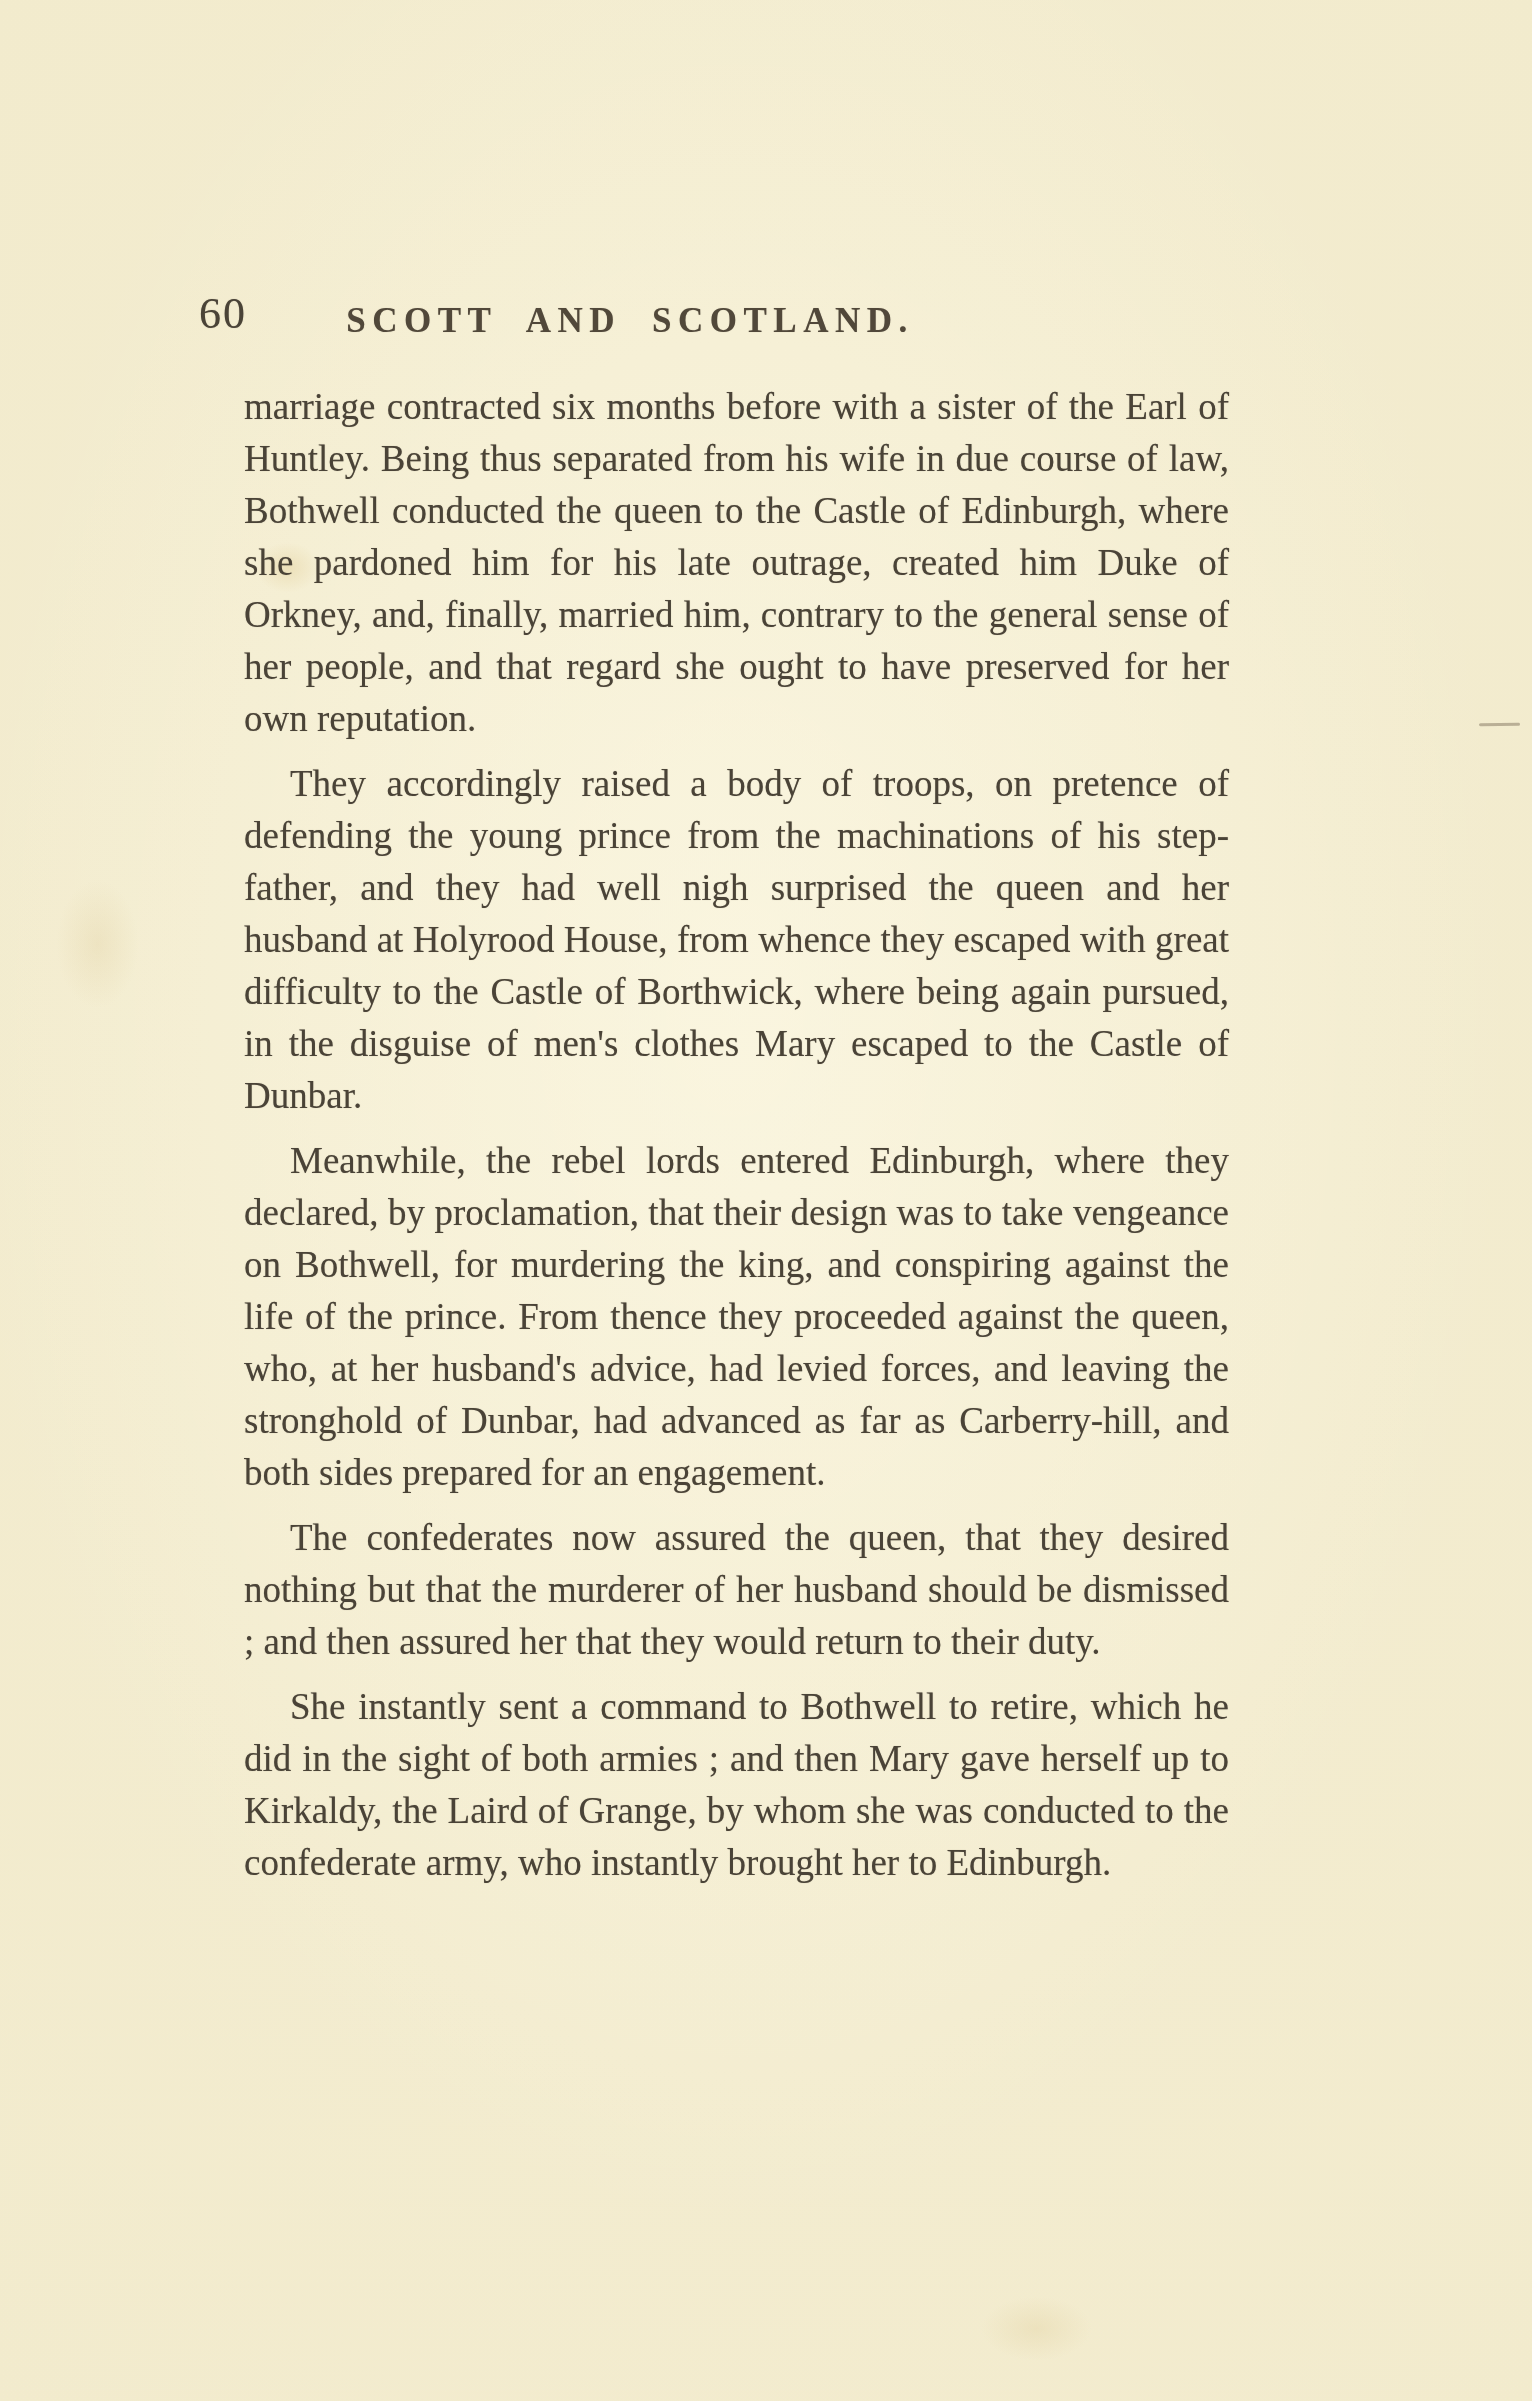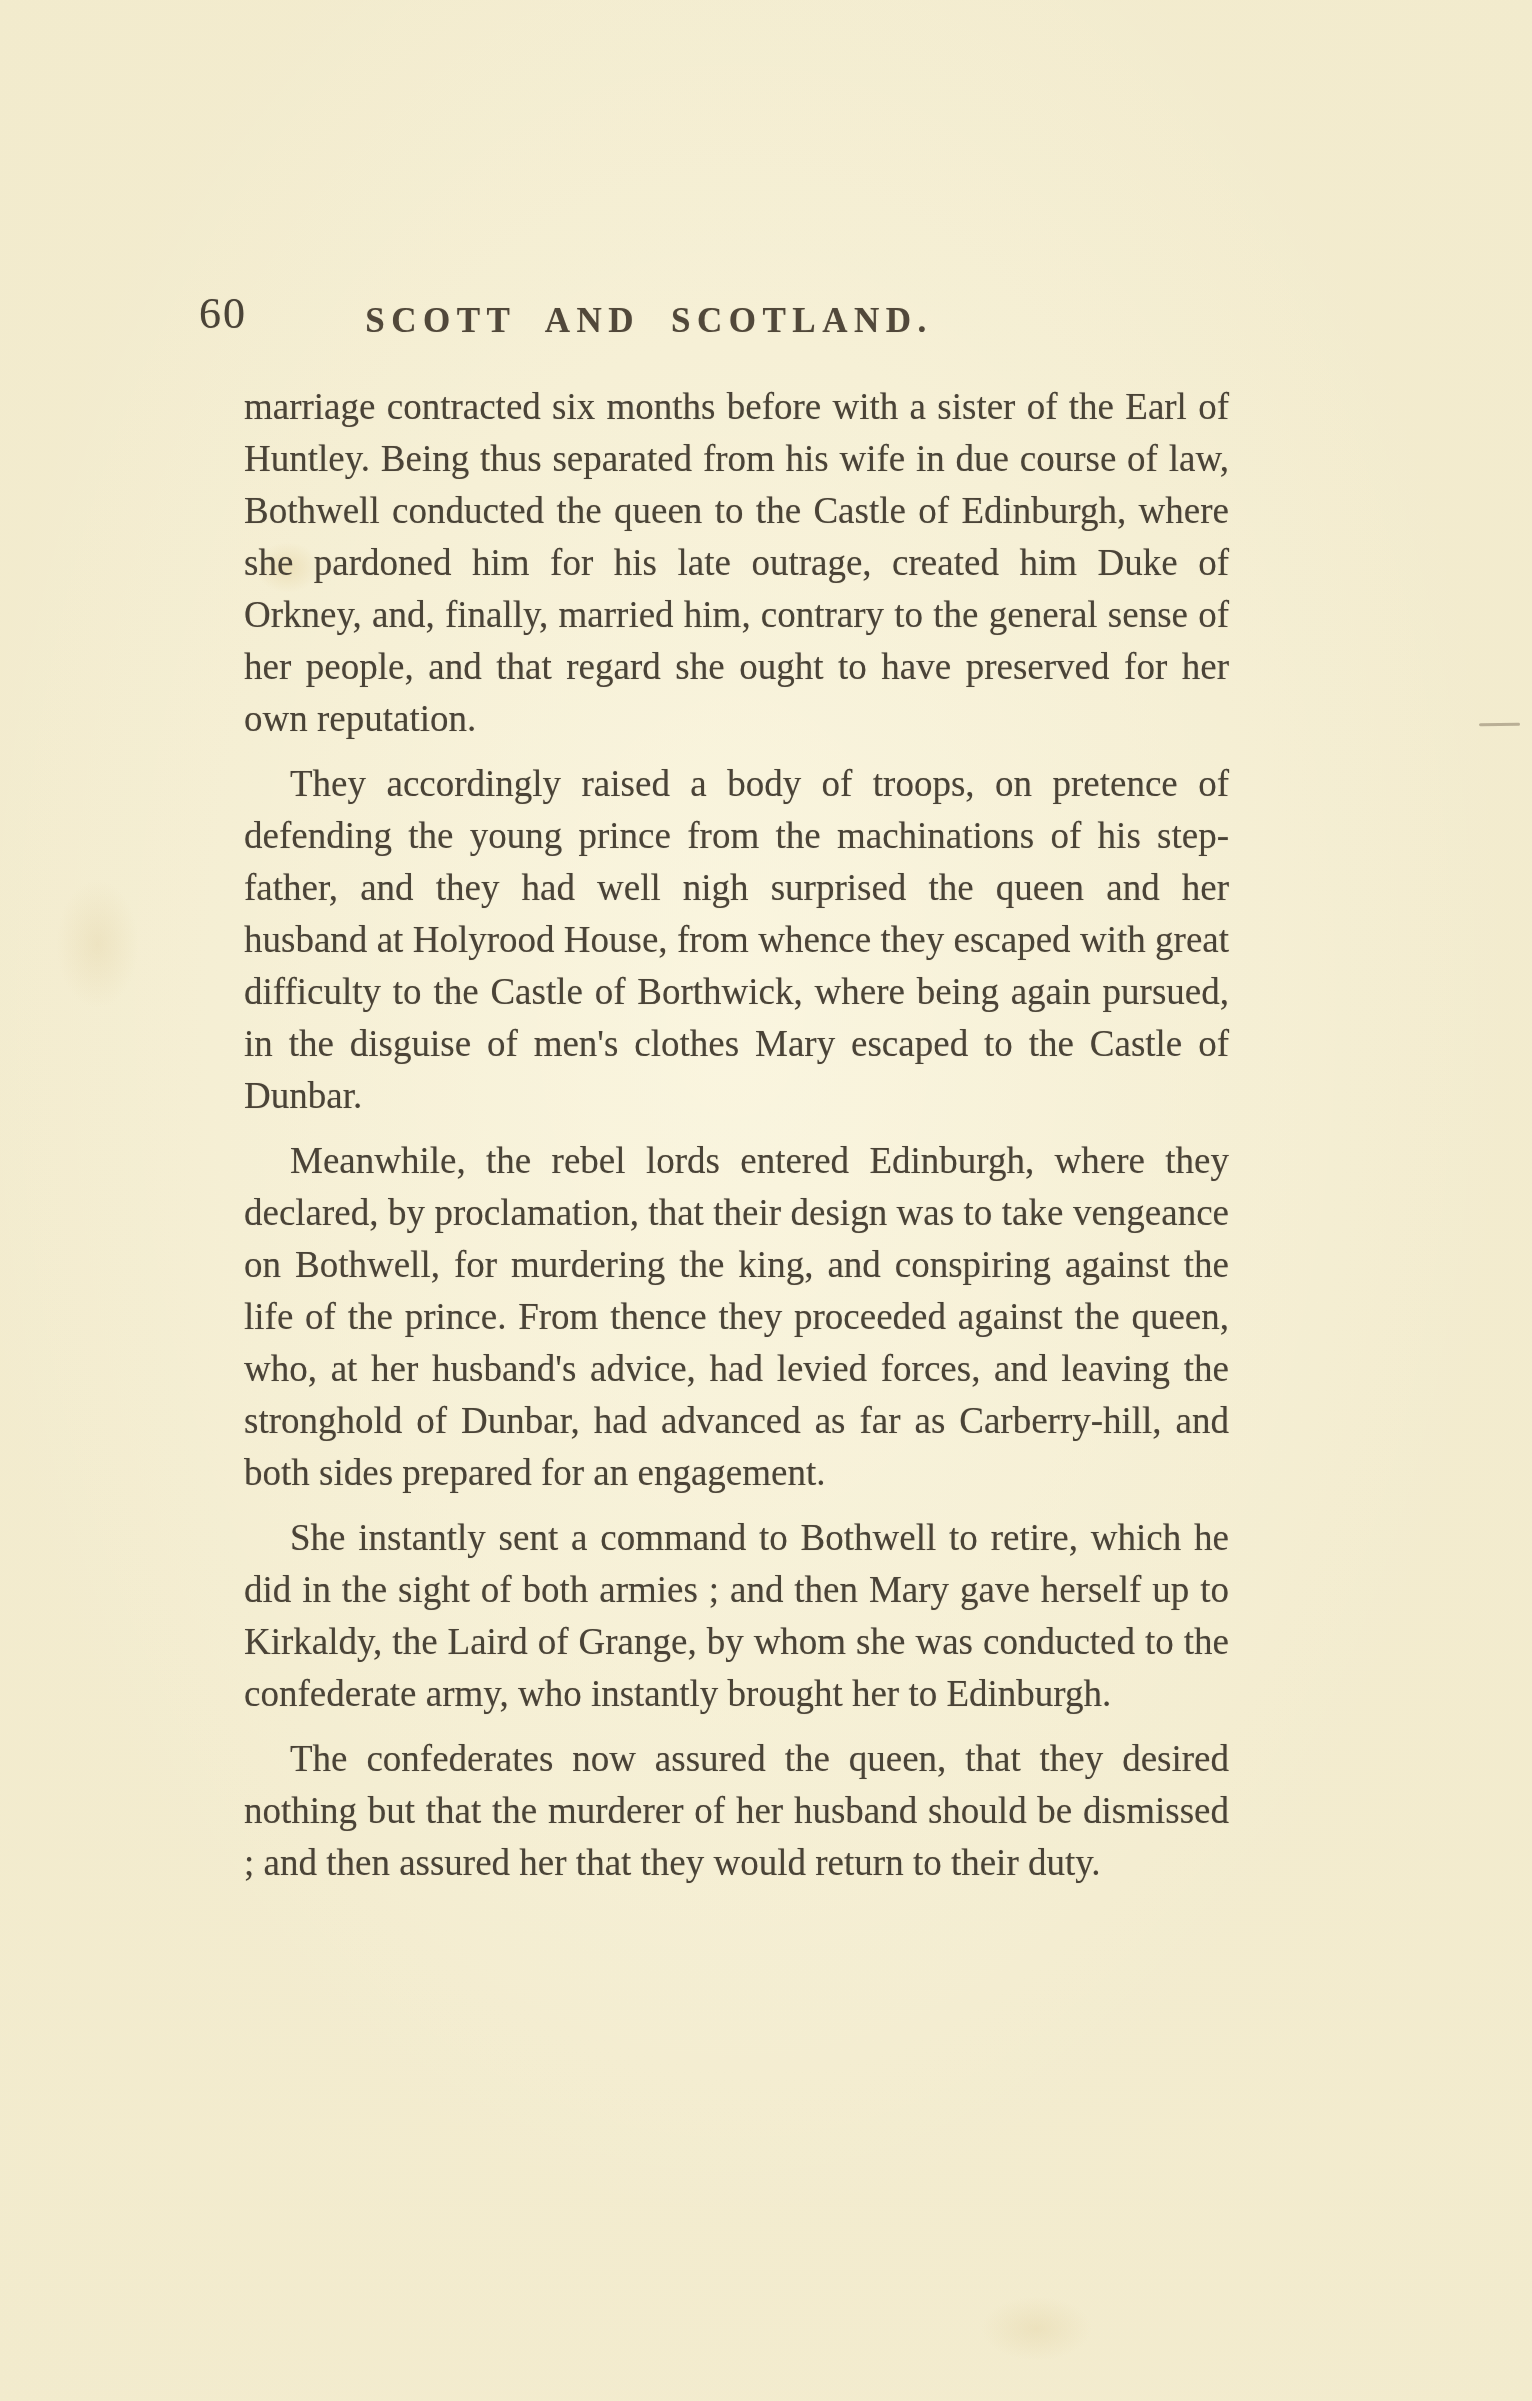--- a/index.html
+++ b/index.html
@@ -49,21 +49,21 @@
     left: 199px;
     top: 293px;
     font-size: 44px;
     line-height: 41px;
     color: #4a4337;
     letter-spacing: 1.9px;
     text-shadow: 0 0 0.9px rgba(74,67,55,0.45);
   }
   .running-header {
     position: absolute;
-    left: 325px;
+    left: 306px;
     top: 302px;
     width: 648px;
     text-align: center;
     font-size: 35px;
     line-height: 37px;
     letter-spacing: 6.5px;
     word-spacing: 15.7px;
     color: #51483a;
     font-weight: bold;
     text-shadow: 0 0 0.9px rgba(81,72,58,0.35);
@@ -97,17 +97,17 @@
   <div class="margin-dash"></div>
 
   <div class="page-number">60</div>
 
   <div class="running-header">SCOTT AND SCOTLAND.</div>
 
   <div class="body-text" id="paragraphs">
       <p>marriage contracted six months before with a sister of the Earl of Huntley.  Being thus separated from his wife in due course of law, Bothwell conducted the queen to the Castle of Edinburgh, where she pardoned him for his late outrage, created him Duke of Orkney, and, finally, married him, contrary to the general sense of her people, and that regard she ought to have preserved for her own reputation.</p>
       <p class="indented">They accordingly raised a body of troops, on pretence of defending the young prince from the machinations of his step-father, and they had well nigh surprised the queen and her husband at Holyrood House, from whence they escaped with great difficulty to the Castle of Borthwick, where being again pursued, in the disguise of men's clothes Mary escaped to the Castle of Dunbar.</p>
       <p class="indented">Meanwhile, the rebel lords entered Edinburgh, where they declared, by proclamation, that their design was to take vengeance on Bothwell, for murdering the king, and conspiring against the life of the prince.  From thence they proceeded against the queen, who, at her husband's advice, had levied forces, and leaving the stronghold of Dunbar, had advanced as far as Carberry-hill, and both sides prepared for an engagement.</p>
+      <p class="indented">The confederates now assured the queen, that they desired nothing but that the murderer of her husband should be dismissed ; and then assured her that they would return to their duty.</p>
       <p class="indented">She instantly sent a command to Bothwell to retire, which he did in the sight of both armies ; and then Mary gave herself up to Kirkaldy, the Laird of Grange, by whom she was conducted to the confederate army, who instantly brought her to Edinburgh.</p>
-      <p class="indented">The confederates now assured the queen, that they desired nothing but that the murderer of her husband should be dismissed ; and then assured her that they would return to their duty.</p>
     </div>
 </div>
 
 
 </body></html>

